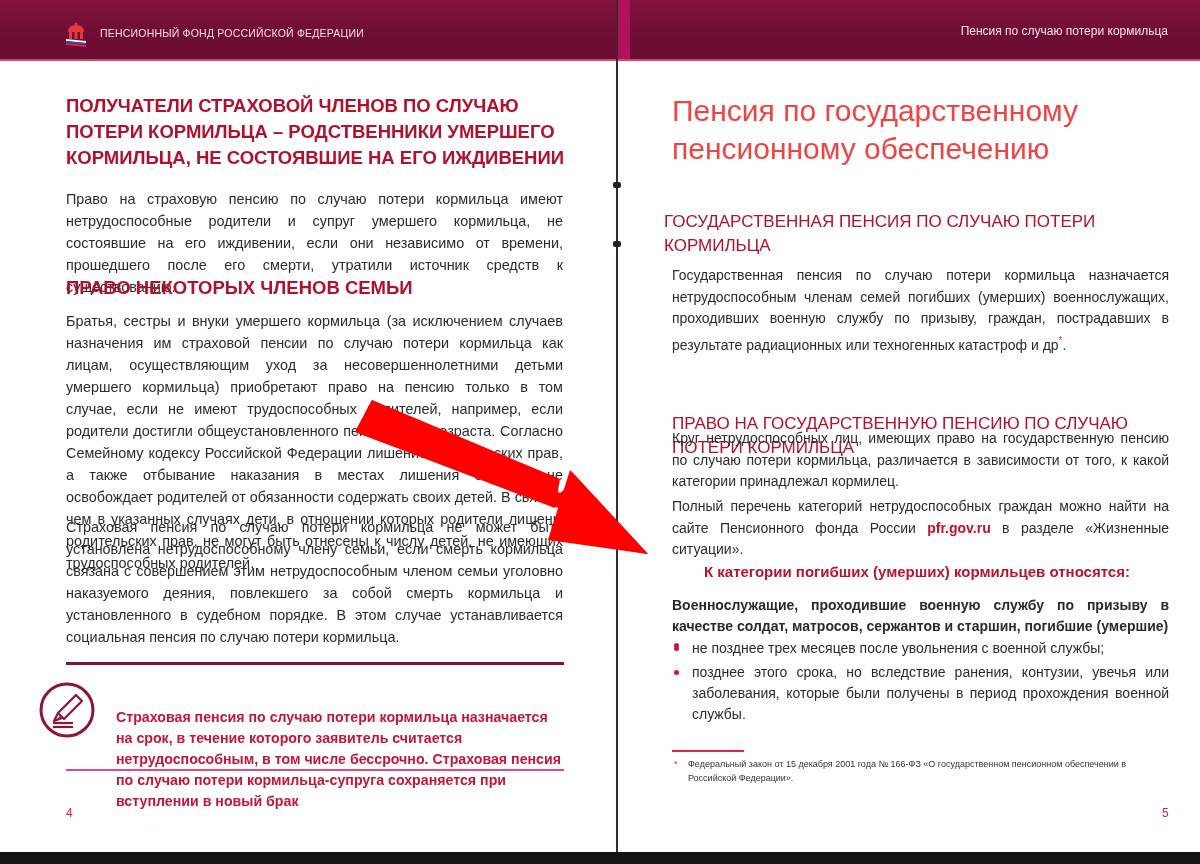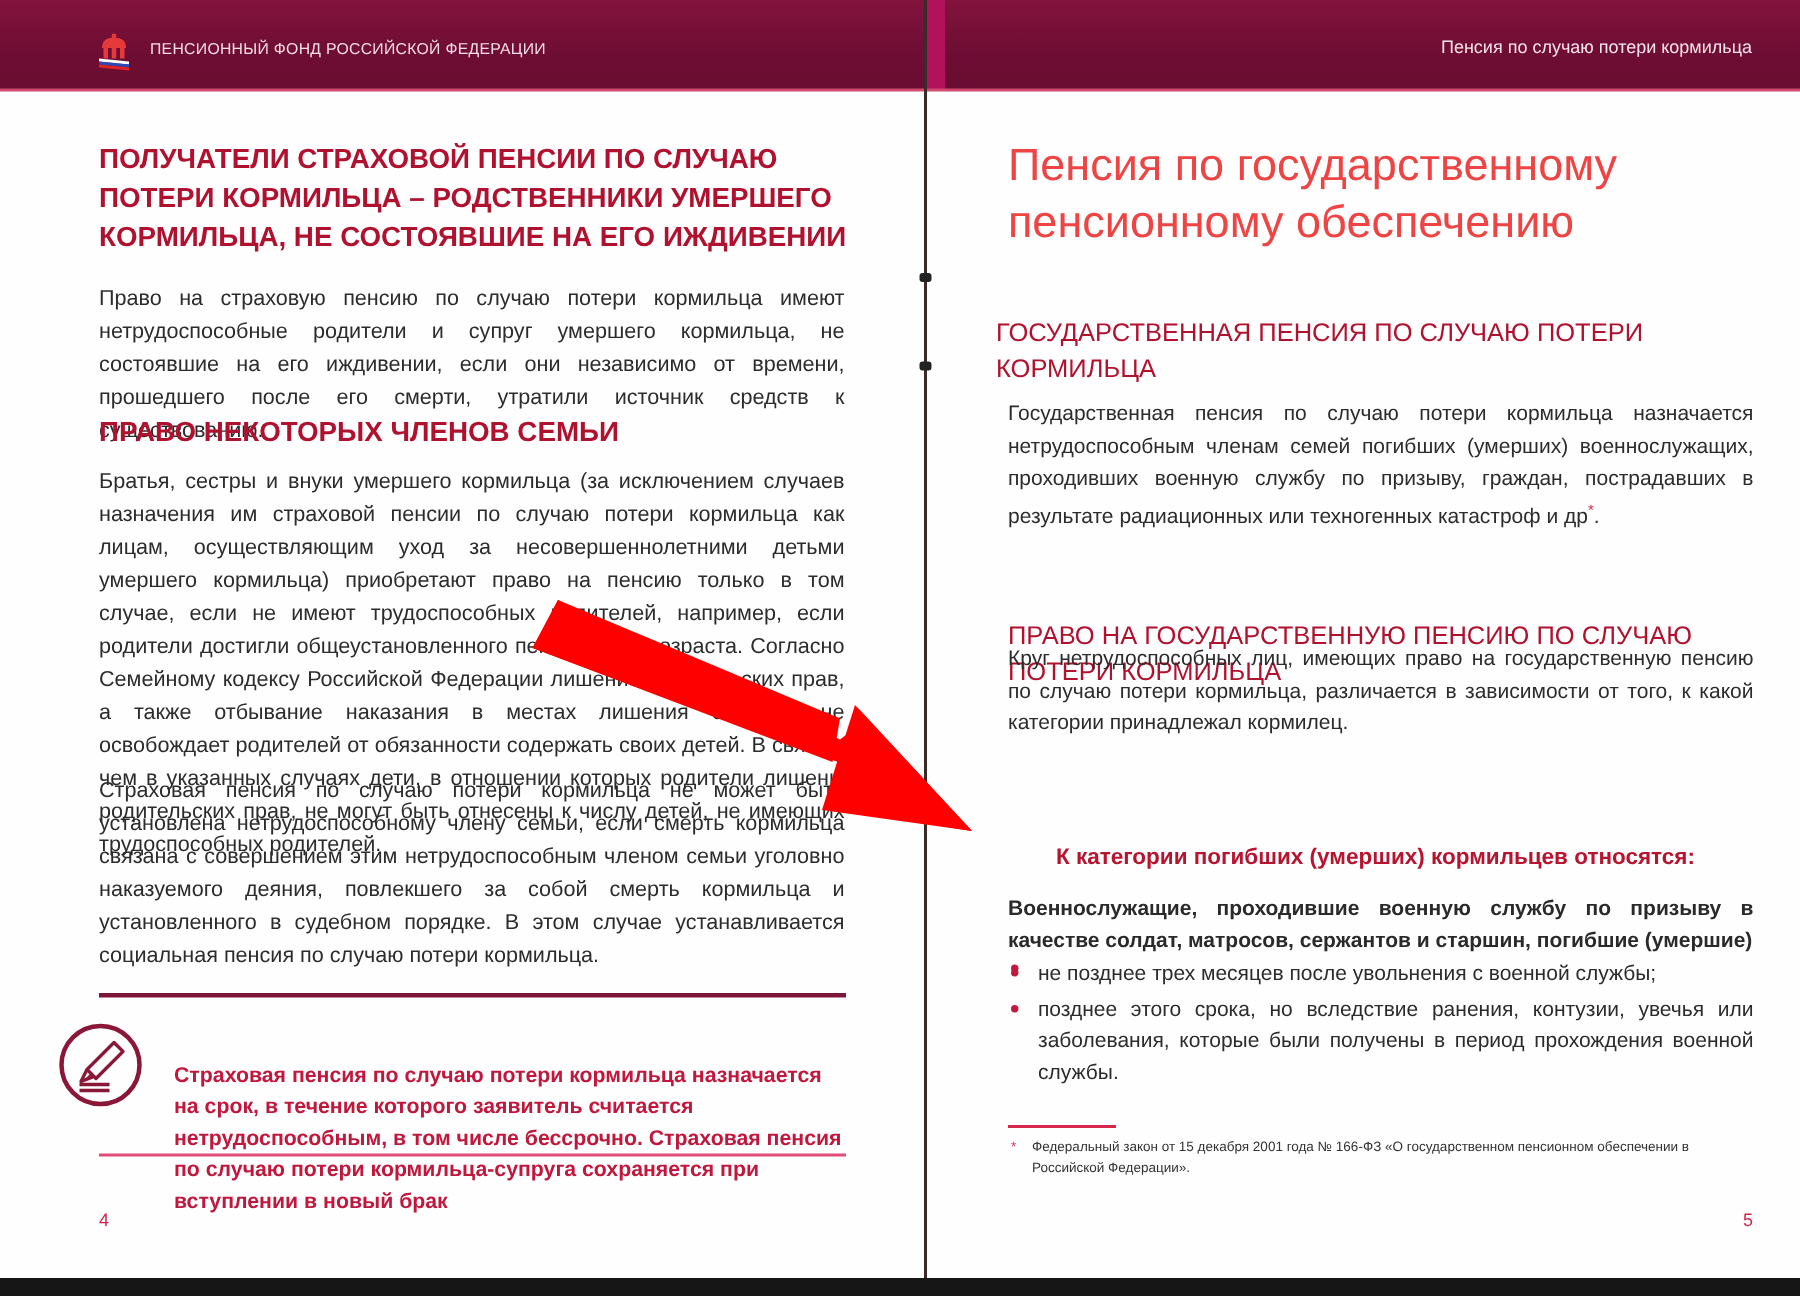--- a/index.html
+++ b/index.html
@@ -80,21 +80,21 @@
       <rect x="5" y="9" width="3" height="8" fill="#e63a3a"></rect>
       <rect x="10.5" y="7" width="3" height="10" fill="#e63a3a"></rect>
       <rect x="16" y="9" width="3" height="8" fill="#e63a3a"></rect>
       <circle cx="12" cy="2" r="1.6" fill="#e63a3a"></circle>
       <path d="M2 17 L22 19 L22 21 L2 19 Z" fill="#ffffff"></path>
       <path d="M2 19 L22 21 L22 23 L2 21 Z" fill="#2a4ab8"></path>
       <path d="M2 21 L22 23 L22 25 L2 23 Z" fill="#e02424"></path>
     </svg>
     <div class="org-name">ПЕНСИОННЫЙ ФОНД РОССИЙСКОЙ ФЕДЕРАЦИИ</div>
 
-    <div class="h1 h-red">ПОЛУЧАТЕЛИ СТРАХОВОЙ ПЕНСИИ ПО СЛУЧАЮ ПОТЕРИ КОРМИЛЬЦА – РОДСТВЕННИКИ УМЕРШЕГО КОРМИЛЬЦА, НЕ СОСТОЯВШИЕ НА ЕГО ИЖДИВЕНИИ</div>
+    <div class="h1 h-red">ПОЛУЧАТЕЛИ СТРАХОВОЙ ЧЛЕНОВ ПО СЛУЧАЮ ПОТЕРИ КОРМИЛЬЦА – РОДСТВЕННИКИ УМЕРШЕГО КОРМИЛЬЦА, НЕ СОСТОЯВШИЕ НА ЕГО ИЖДИВЕНИИ</div>
     <div class="para p1">Право на страховую пенсию по случаю потери кормильца имеют нетрудоспособные родители и супруг умершего кормильца, не состоявшие на его иждивении, если они независимо от времени, прошедшего после его смерти, утратили источник средств к существованию.</div>
 
     <div class="h2 h-red">ПРАВО НЕКОТОРЫХ ЧЛЕНОВ СЕМЬИ</div>
     <div class="para p2">Братья, сестры и внуки умершего кормильца (за исключением случаев назначения им страховой пенсии по случаю потери кормильца как лицам, осуществляющим уход за несовершеннолетними детьми умершего кормильца) приобретают право на пенсию только в том случае, если не имеют трудоспособных родителей, например, если родители достигли общеустановленного пенсионного возраста. Согласно Семейному кодексу Российской Федерации лишение родительских прав, а также отбывание наказания в местах лишения свободы не освобождает родителей от обязанности содержать своих детей. В связи с чем в указанных случаях дети, в отношении которых родители лишены родительских прав, не могут быть отнесены к числу детей, не имеющих трудоспособных родителей.</div>
     <div class="para p3">Страховая пенсия по случаю потери кормильца не может быть установлена нетрудоспособному члену семьи, если смерть кормильца связана с совершением этим нетрудоспособным членом семьи уголовно наказуемого деяния, повлекшего за собой смерть кормильца и установленного в судебном порядке. В этом случае устанавливается социальная пенсия по случаю потери кормильца.</div>
 
     <div class="note-line-top"></div>
     <svg class="note-icon" viewBox="0 0 58 58">
       <circle cx="29" cy="29" r="26" fill="none" stroke="#8a1638" stroke-width="3"></circle>
       <path d="M38 14 L44 20 L26 38 L20 32 Z" fill="none" stroke="#8a1638" stroke-width="2.2" stroke-linejoin="round"></path>
@@ -115,20 +115,21 @@
   <div class="band-bottom-line" style="left:618px;width:582px;"></div>
   <div class="section-name">Пенсия по случаю потери кормильца</div>
 
   <div class="title-big">Пенсия по государственному пенсионному обеспечению</div>
 
   <div class="h3 h-red" style="font-weight:normal;">ГОСУДАРСТВЕННАЯ ПЕНСИЯ ПО СЛУЧАЮ ПОТЕРИ КОРМИЛЬЦА</div>
   <div class="para rp1"><span>Государственная пенсия по случаю потери кормильца назначается нетрудоспособным членам семей погибших (умерших) военнослужащих, проходивших военную службу по призыву, граждан, пострадавших в результате радиационных или техногенных катастроф и др</span><span class="asterisk">*</span>.</div>
 
   <div class="h4 h-red" style="font-weight:normal;">ПРАВО НА ГОСУДАРСТВЕННУЮ ПЕНСИЮ ПО СЛУЧАЮ ПОТЕРИ КОРМИЛЬЦА</div>
   <div class="para rp2">Круг нетрудоспособных лиц, имеющих право на государственную пенсию по случаю потери кормильца, различается в зависимости от того, к какой категории принадлежал кормилец.</div>
+  <div class="para rp3"><span>Полный перечень категорий нетрудоспособных граждан можно найти на сайте Пенсионного фонда России </span><span class="red-link">pfr.gov.ru</span><span> в разделе «Жизненные ситуации».</span></div>
 
   <div class="sub-red">К категории погибших (умерших) кормильцев относятся:</div>
   <div class="bold-para">Военнослужащие, проходившие военную службу по призыву в качестве солдат, матросов, сержантов и старшин, погибшие (умершие)</div>
 
   <ul class="bullets">
     <li><span class="dot"></span></li>
     <li><span class="dot"></span><span>не позднее трех месяцев после увольнения с военной службы;</span></li>
     <li><span class="dot"></span><span>позднее этого срока, но вследствие ранения, контузии, увечья или заболевания, которые были получены в период прохождения военной службы.</span></li>
   </ul>
 

